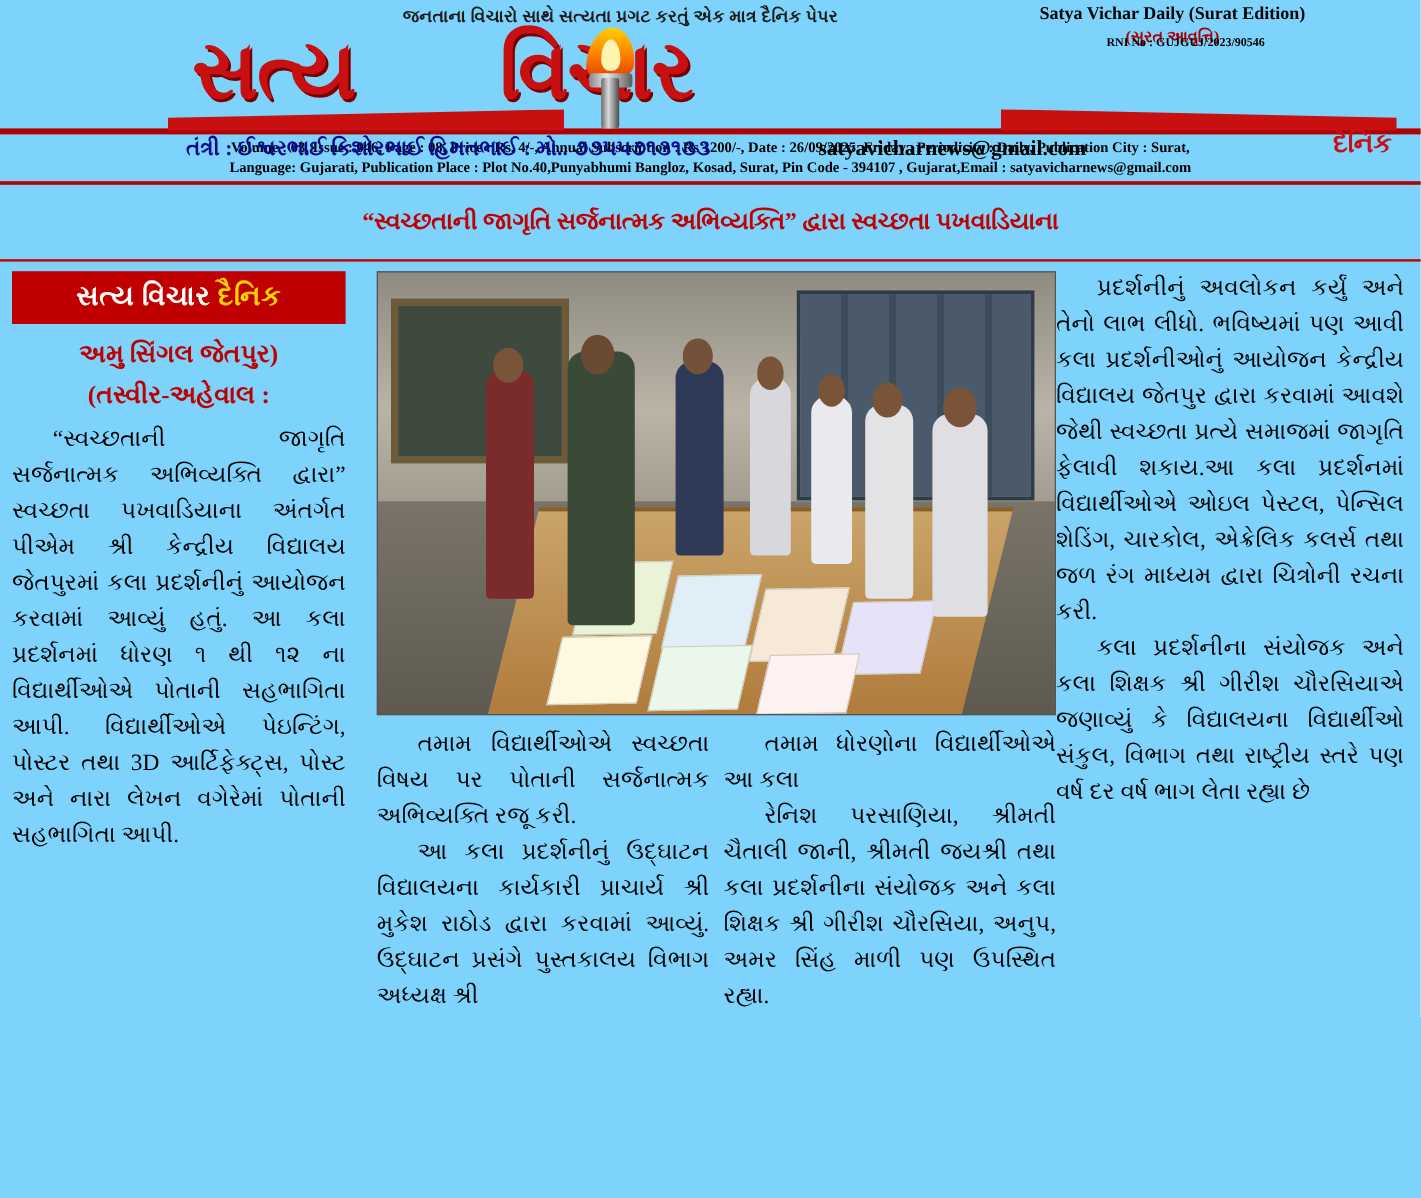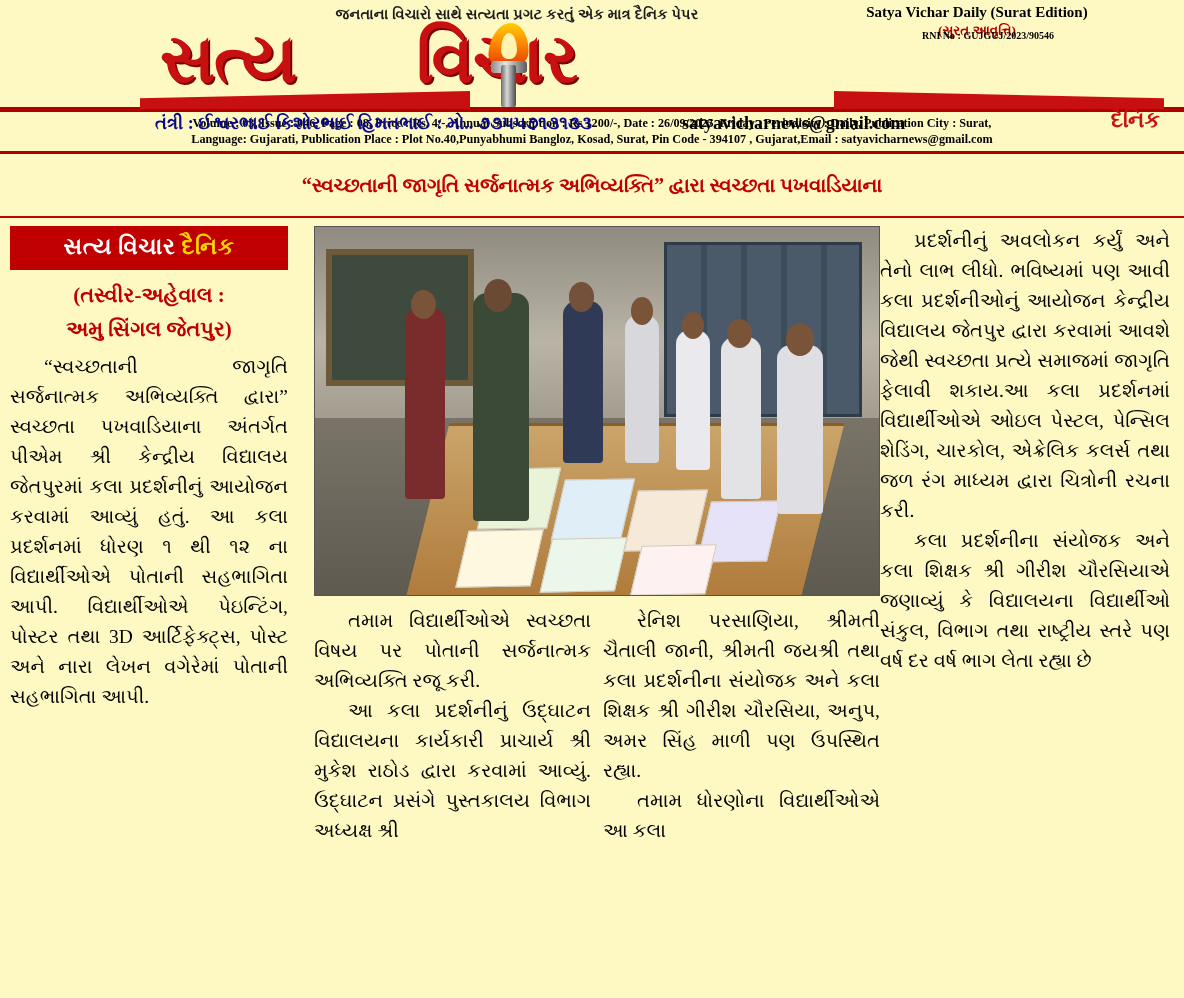--- a/index.html
+++ b/index.html
@@ -13,21 +13,21 @@
     font-family: "Liberation Sans", sans-serif;
     color: #111;
     overflow: hidden;
     position: relative;
   }
   .page {
     width: 1184px;
     height: 998px;
     position: relative;
     box-sizing: border-box;
-    background: #fef9c3;
+    background: #7dd3fc;
   }
 
   
   .masthead {
     position: relative;
     padding: 4px 10px 0 10px;
     border-bottom: 3px solid #b00000;
   }
   .tagline {
     text-align: center;
@@ -354,22 +354,22 @@
     <span class="l2">“સ્વચ્છતાની જાગૃતિ સર્જનાત્મક અભિવ્યક્તિ” દ્વારા સ્વચ્છતા પખવાડિયાના</span>
   </div>
 
   <div class="body-area">
 
     <div class="col col-left">
       <div class="badge">
         <span>સત્ય વિચાર </span><span class="yellow">દૈનિક</span>
       </div>
       <div class="subhead">
+        <div>અમુ સિંગલ જેતપુર)</div>
         <div>(તસ્વીર-અહેવાલ :</div>
-        <div>અમુ સિંગલ જેતપુર)</div>
       </div>
       <p>“સ્વચ્છતાની જાગૃતિ સર્જનાત્મક અભિવ્યક્તિ દ્વારા” સ્વચ્છતા પખવાડિયાના અંતર્ગત પીએમ શ્રી કેન્દ્રીય વિદ્યાલય જેતપુરમાં કલા પ્રદર્શનીનું આયોજન કરવામાં આવ્યું હતું. આ કલા પ્રદર્શનમાં ધોરણ ૧ થી ૧૨ ના વિદ્યાર્થીઓએ પોતાની સહભાગિતા આપી. વિદ્યાર્થીઓએ પેઇન્ટિંગ, પોસ્ટર તથા 3D આર્ટિફેક્ટ્સ, પોસ્ટ અને નારા લેખન વગેરેમાં પોતાની સહભાગિતા આપી.</p>
     </div>
 
     <div class="col-mid">
       <div class="photo">
         <div class="ph-wall"></div>
         <div class="ph-board"></div>
         <div class="ph-cab"></div>
         <div class="ph-floor"></div>
@@ -396,22 +396,22 @@
         <div class="fig f6"></div>
         <div class="f6head"></div>
       </div>
 
       <div class="mid-two">
         <div class="col">
           <p>તમામ વિદ્યાર્થીઓએ સ્વચ્છતા વિષય પર પોતાની સર્જનાત્મક અભિવ્યક્તિ રજૂ કરી.</p>
           <p>આ કલા પ્રદર્શનીનું ઉદ્ઘાટન વિદ્યાલયના કાર્યકારી પ્રાચાર્ય શ્રી મુકેશ રાઠોડ દ્વારા કરવામાં આવ્યું. ઉદ્ઘાટન પ્રસંગે પુસ્તકાલય વિભાગ અધ્યક્ષ શ્રી</p>
         </div>
         <div class="col">
+          <p>તમામ ધોરણોના વિદ્યાર્થીઓએ આ કલા</p>
           <p>રેનિશ પરસાણિયા, શ્રીમતી ચૈતાલી જાની, શ્રીમતી જયશ્રી તથા કલા પ્રદર્શનીના સંયોજક અને કલા શિક્ષક શ્રી ગીરીશ ચૌરસિયા, અનુપ, અમર સિંહ માળી પણ ઉપસ્થિત રહ્યા.</p>
-          <p>તમામ ધોરણોના વિદ્યાર્થીઓએ આ કલા</p>
         </div>
       </div>
     </div>
 
     <div class="col col-right">
       <p>પ્રદર્શનીનું અવલોકન કર્યું અને તેનો લાભ લીધો. ભવિષ્યમાં પણ આવી કલા પ્રદર્શનીઓનું આયોજન કેન્દ્રીય વિદ્યાલય જેતપુર દ્વારા કરવામાં આવશે જેથી સ્વચ્છતા પ્રત્યે સમાજમાં જાગૃતિ ફેલાવી શકાય.આ કલા પ્રદર્શનમાં વિદ્યાર્થીઓએ ઓઇલ પેસ્ટલ, પેન્સિલ શેડિંગ, ચારકોલ, એક્રેલિક કલર્સ તથા જળ રંગ માધ્યમ દ્વારા ચિત્રોની રચના કરી.</p>
       <p>કલા પ્રદર્શનીના સંયોજક અને કલા શિક્ષક શ્રી ગીરીશ ચૌરસિયાએ જણાવ્યું કે વિદ્યાલયના વિદ્યાર્થીઓ સંકુલ, વિભાગ તથા રાષ્ટ્રીય સ્તરે પણ વર્ષ દર વર્ષ ભાગ લેતા રહ્યા છે</p>
     </div>
 
   </div>

